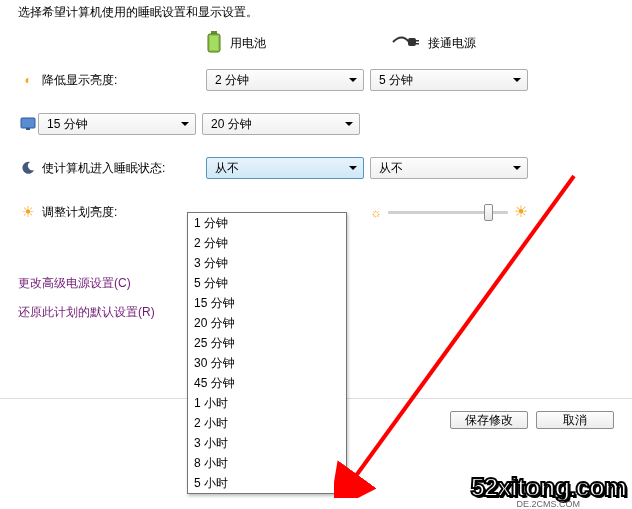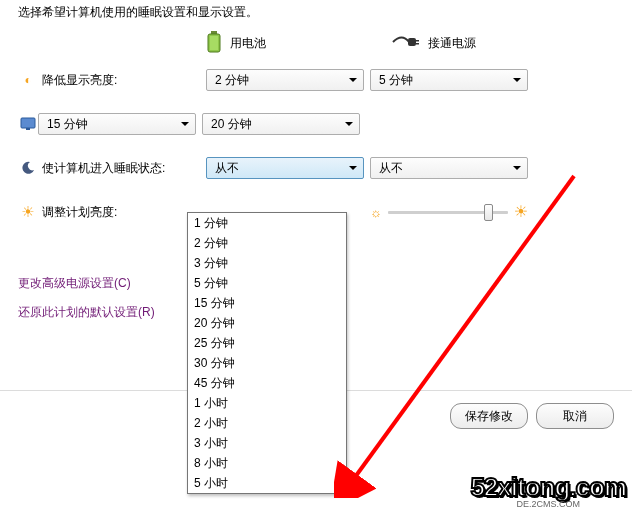--- a/index.html
+++ b/index.html
@@ -139,24 +139,24 @@
     left: 0; right: 0;
     bottom: 80px;
     border-top: 1px solid #dcdcdc;
     padding: 12px 18px 0 0;
     display: flex;
     justify-content: flex-end;
     gap: 8px;
   }
   .btn {
     min-width: 78px;
-    height: 26px;
+    height: 18px;
     background: linear-gradient(#fdfdfd,#ececec);
     border: 1px solid #8e8e8e;
-    border-radius: 11px;
+    border-radius: 2px;
     font-size: 12px;
     font-family: inherit;
     padding: 0 10px;
     cursor: default;
   }
   .arrow-annot {
     position: absolute;
     left: 334px;
     top: 168px;
     pointer-events: none;

